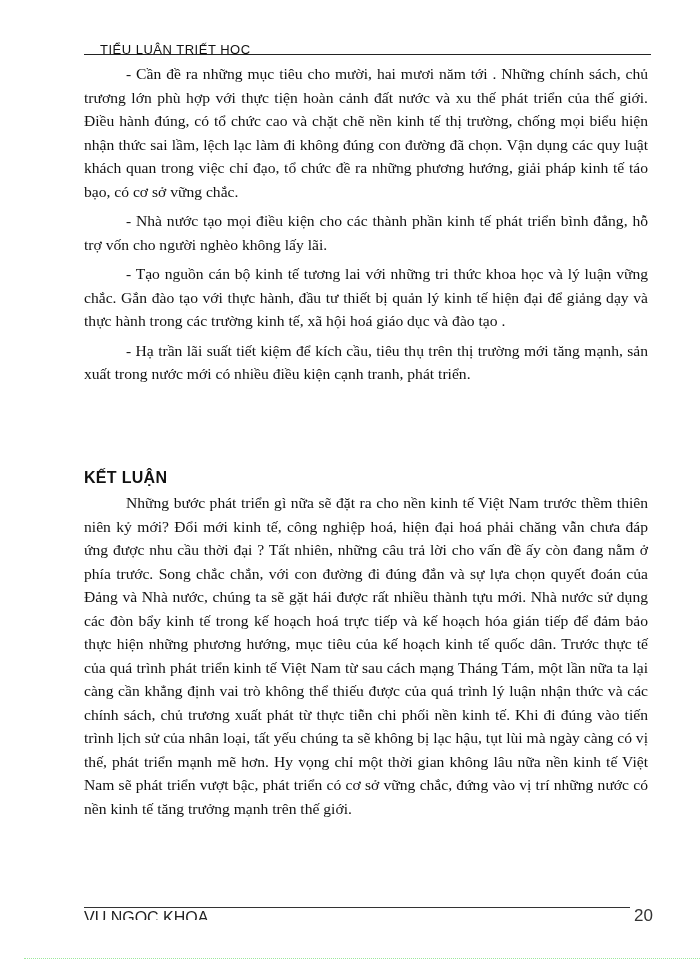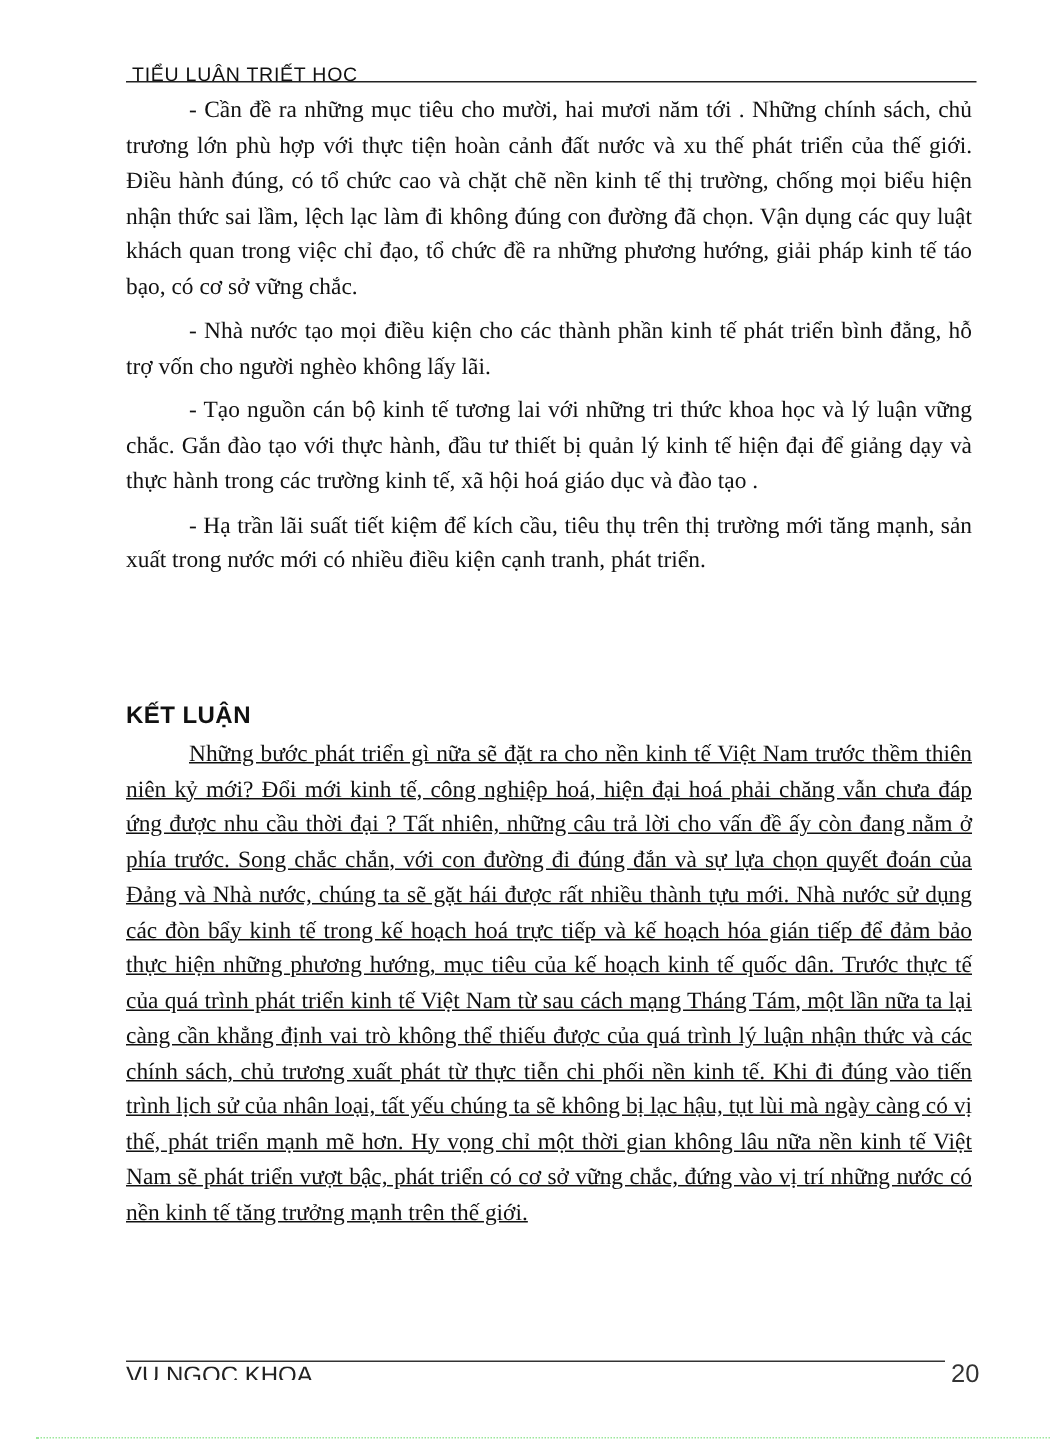--- a/index.html
+++ b/index.html
@@ -1,28 +1,28 @@
 <!DOCTYPE html>
 <html><head>
   <meta charset="utf-8">
   <style>
     html, body { margin: 0; padding: 0; background: #ffffff; }
     body { width: 700px; height: 960px; position: relative; overflow: hidden;
            font-family: "Liberation Serif", "DejaVu Serif", serif; color: #111; }
     .page { position: absolute; left: 0; top: 0; width: 700px; height: 960px; }
     .header { position: absolute; left: 84px; top: 40px; width: 567px; height: 14px;
               border-bottom: 1px solid #222; overflow: hidden; }
-    .header-text { position: absolute; left: 4px; top: 3px; font-family: "Liberation Sans", sans-serif;
+    .header-text { position: absolute; left: 16px; top: 3px; font-family: "Liberation Sans", sans-serif;
                    font-size: 13px; letter-spacing: 0.5px; line-height: 14px; color: #111; }
     .body { position: absolute; left: 84px; top: 62px; width: 564px;
             font-size: 15.6px; line-height: 23.5px; text-align: justify; }
     .para { margin: 0 0 6px 0; text-indent: 42px; }
     .title { text-align: left; font-family: "Liberation Sans", sans-serif; font-weight: bold;
              font-size: 16px; margin: 80px 0 2px 0; letter-spacing: 0.3px; text-indent: 0; }
-    .conclusion { margin: 0; text-indent: 42px; text-decoration: underline; }
+    .conclusion { margin: 0; text-indent: 42px; }
     .footer-line { position: absolute; left: 84px; top: 907px; width: 546px; height: 0;
                    border-top: 1px solid #333; }
     .footer-text { position: absolute; left: 84px; top: 911px; height: 9px; overflow: hidden;
                    font-family: "Liberation Sans", sans-serif; font-size: 16px; line-height: 14px; color: #222; }
     .page-number { position: absolute; left: 634px; top: 906px; font-family: "Liberation Sans", sans-serif;
                    font-size: 17px; color: #333; }
     .page-edge { position: absolute; left: 24px; top: 958px; width: 676px; height: 0;
                  border-top: 1px dotted #9be89b; }
   </style>
 </head>

